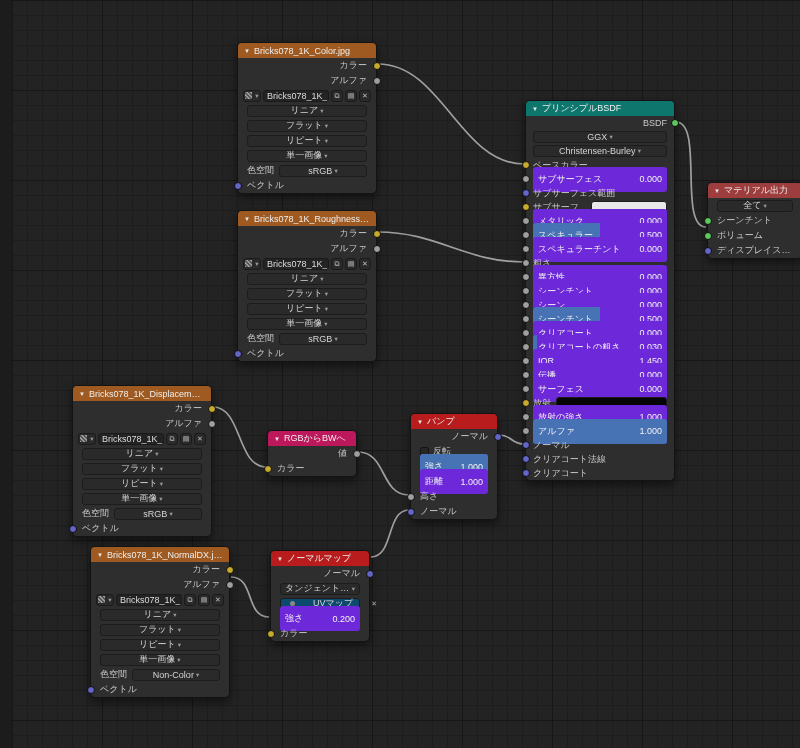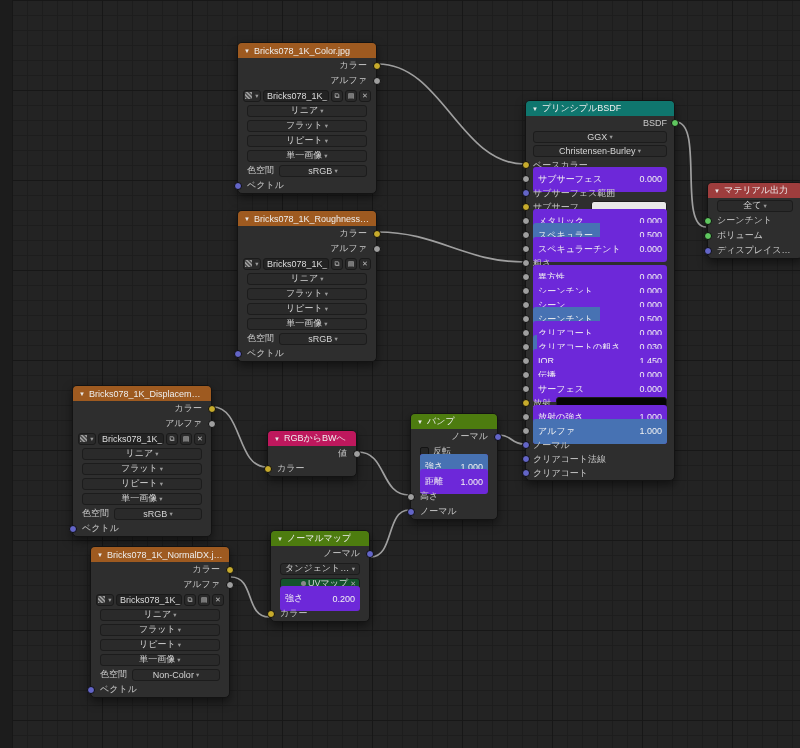--- a/index.html
+++ b/index.html
@@ -12,21 +12,21 @@
       linear-gradient(90deg,#171717 1px,transparent 1px),
       linear-gradient(#1d1d1d 1px,transparent 1px),
       linear-gradient(90deg,#1d1d1d 1px,transparent 1px);
     background-size:90px 90px,90px 90px,15px 15px,15px 15px;margin-left:12px;}
   .wires{position:absolute;left:0;top:0;pointer-events:none}
   .wires path{fill:none;stroke:#a6a6a6;stroke-width:1.7px;opacity:.95}
   .node{position:absolute;background:#2e2e2e;border:1px solid #131313;border-radius:5px;
     box-shadow:0 4px 10px rgba(0,0,0,.5);font-size:9px;color:#c9c9c9}
   .hdr{height:15px;display:flex;align-items:center;gap:4px;padding:0 6px;
     border-radius:4px 4px 0 0;color:#eee;white-space:nowrap;overflow:hidden}
-  .h-tex{background:#9e5a20}.h-shd{background:#0f766e}.h-vec{background:#4d7c0f}
+  .h-tex{background:#9e5a20}.h-shd{background:#0f766e}.h-vec{background:#b91c1c}
   .h-cnv{background:#be185d}.h-out{background:#9e3d3d}
   .tri{font-size:6px;line-height:1;color:#e8e8e8;flex:0 0 auto}
   .ttl{overflow:hidden;text-overflow:ellipsis}
   .row{position:relative;height:15px;display:flex;align-items:center;padding:0 9px;white-space:nowrap}
   .p .row{height:14px;padding:0 7px}
   .row.out{justify-content:flex-end}
   .sock{position:absolute;top:50%;width:8px;height:8px;margin-top:-4px;border-radius:50%;border:1px solid #0d0d0d}
   .sock.in{left:-4.5px}.sock.out{right:-4.5px}
   .s-col{background:#c7ab2c}.s-val{background:#9f9f9f}.s-vec{background:#6365c7}.s-shd{background:#5fc75f}
   .dd{flex:1;height:12px;background:#2a2a2a;border:1px solid #1c1c1c;border-radius:3px;
@@ -42,22 +42,22 @@
   .swlbl{margin-right:5px}
   .imgr{gap:2px;padding:0 5px}
   .thumb{width:18px;height:12px;border:1px solid #1b1b1b;border-radius:3px;background:#2a2a2a;
     display:flex;align-items:center;justify-content:center;gap:1px;flex:0 0 auto}
   .chk{width:7px;height:7px;background-image:linear-gradient(45deg,#999 25%,#555 25%,#555 50%,#999 50%,#999 75%,#555 75%);background-size:4px 4px}
   .namebox{flex:1;height:12px;background:#232323;border:1px solid #1a1a1a;border-radius:3px;
     display:flex;align-items:center;padding:0 3px;color:#dcdcdc;overflow:hidden;min-width:0}
   .ibtn{width:12px;height:12px;background:#2a2a2a;border:1px solid #1a1a1a;border-radius:3px;
     display:flex;align-items:center;justify-content:center;font-size:7px;color:#bbb;flex:0 0 auto}
   .cb{width:9px;height:9px;background:#262626;border:1px solid #141414;border-radius:2px;margin-right:4px;flex:0 0 auto}
-  .uv{flex:1;height:12px;background:#14532d;border:1px solid #1c1c1c;border-radius:3px;
-    display:flex;align-items:center;padding:0 20px;gap:2px;color:#d4d4d4;min-width:0}
+  .uv{flex:1;height:12px;background:#0c4a6e;border:1px solid #1c1c1c;border-radius:3px;
+    display:flex;align-items:center;padding:0 9px;gap:18px;color:#d4d4d4;min-width:0}
   .uv .dot{width:5px;height:5px;border-radius:50%;background:#8a8a8a;flex:0 0 auto}
   .uv .x{margin-left:auto;font-size:7px;color:#aaa}
   .cslbl{margin-right:5px;flex:0 0 auto}
   .lbl{overflow:hidden;text-overflow:ellipsis}
 </style>
 </head>
 <body>
 
 <div id="canvas">
 
@@ -356,21 +356,21 @@
     <div class="row">
       <span class="sock in s-val"></span>
       <span class="lbl">高さ</span>
     </div>
     <div class="row">
       <span class="sock in s-vec"></span>
       <span class="lbl">ノーマル</span>
     </div>
   </div>
 
-  <div class="node" style="left:258px;top:530px;width:100px">
+  <div class="node" style="left:258px;top:550px;width:100px">
     <div class="hdr h-vec">
       <span class="tri">▼</span>
       <span class="ttl">ノーマルマップ</span>
     </div>
     <div class="row out">
       <span class="lbl">ノーマル</span>
       <span class="sock out s-vec"></span>
     </div>
     <div class="row">
       <div class="dd">

